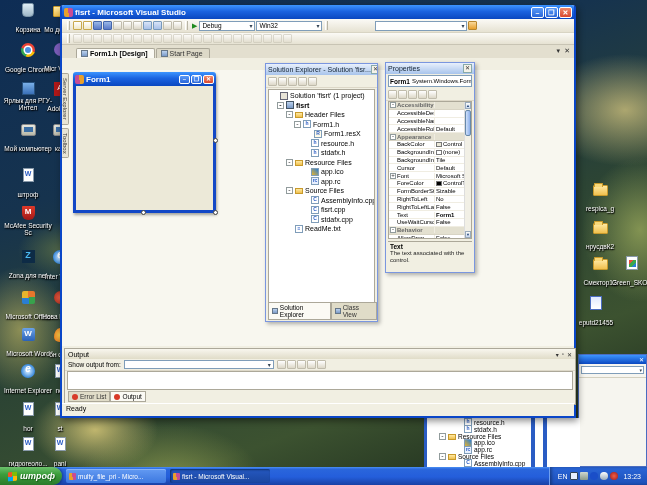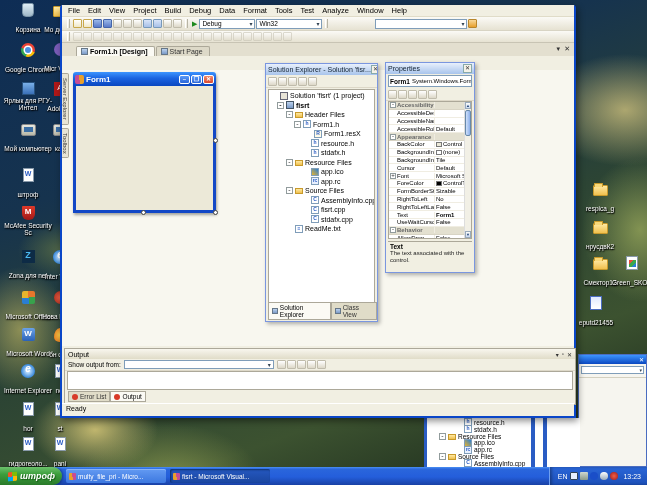--- a/index.html
+++ b/index.html
@@ -369,37 +369,30 @@
       <div class="trow" data-bold="false" style="padding-left: 28px;">
         <span class="exp" data-exp=""></span>
         <span class="ticon" data-icon="file-cpp" data-glyph="C"></span>
         <span>AssemblyInfo.cpp</span>
       </div>
     </div>
   <div class="bgbar" style="left:531px;"></div>
   <div class="bgbar" style="left:543px;"></div>
 
   <div id="vswin">
-
-    <div class="menubar">
-
-    <span class="mitem">File</span>
-        <span class="mitem">Edit</span>
-        <span class="mitem">View</span>
-        <span class="mitem">Project</span>
-        <span class="mitem">Build</span>
-        <span class="mitem">Debug</span>
-        <span class="mitem">Data</span>
-        <span class="mitem">Format</span>
-        <span class="mitem">Tools</span>
-        <span class="mitem">Test</span>
-        <span class="mitem">Analyze</span>
-        <span class="mitem">Window</span>
-        <span class="mitem">Help</span>
-      </div>
+    <div class="titlebar">
+      <span class="appicon"></span>
+      <span>fisrt - Microsoft Visual Studio</span>
+      <span class="tbtns">
+        <span class="wbtn">–</span>
+        <span class="wbtn">❐</span>
+        <span class="wbtn close">✕</span>
+      </span>
+    </div>
+
 
     <div class="tb1">
       <span class="grip"></span>
       <span style="display:flex;gap:1px;">
 
       <span class="tbi" data-icon="new"></span>
           <span class="tbi" data-icon="open"></span>
           <span class="tbi" data-icon="save"></span>
           <span class="tbi" data-icon="save-all"></span>
           <span class="tbi" data-icon="cut"></span>

